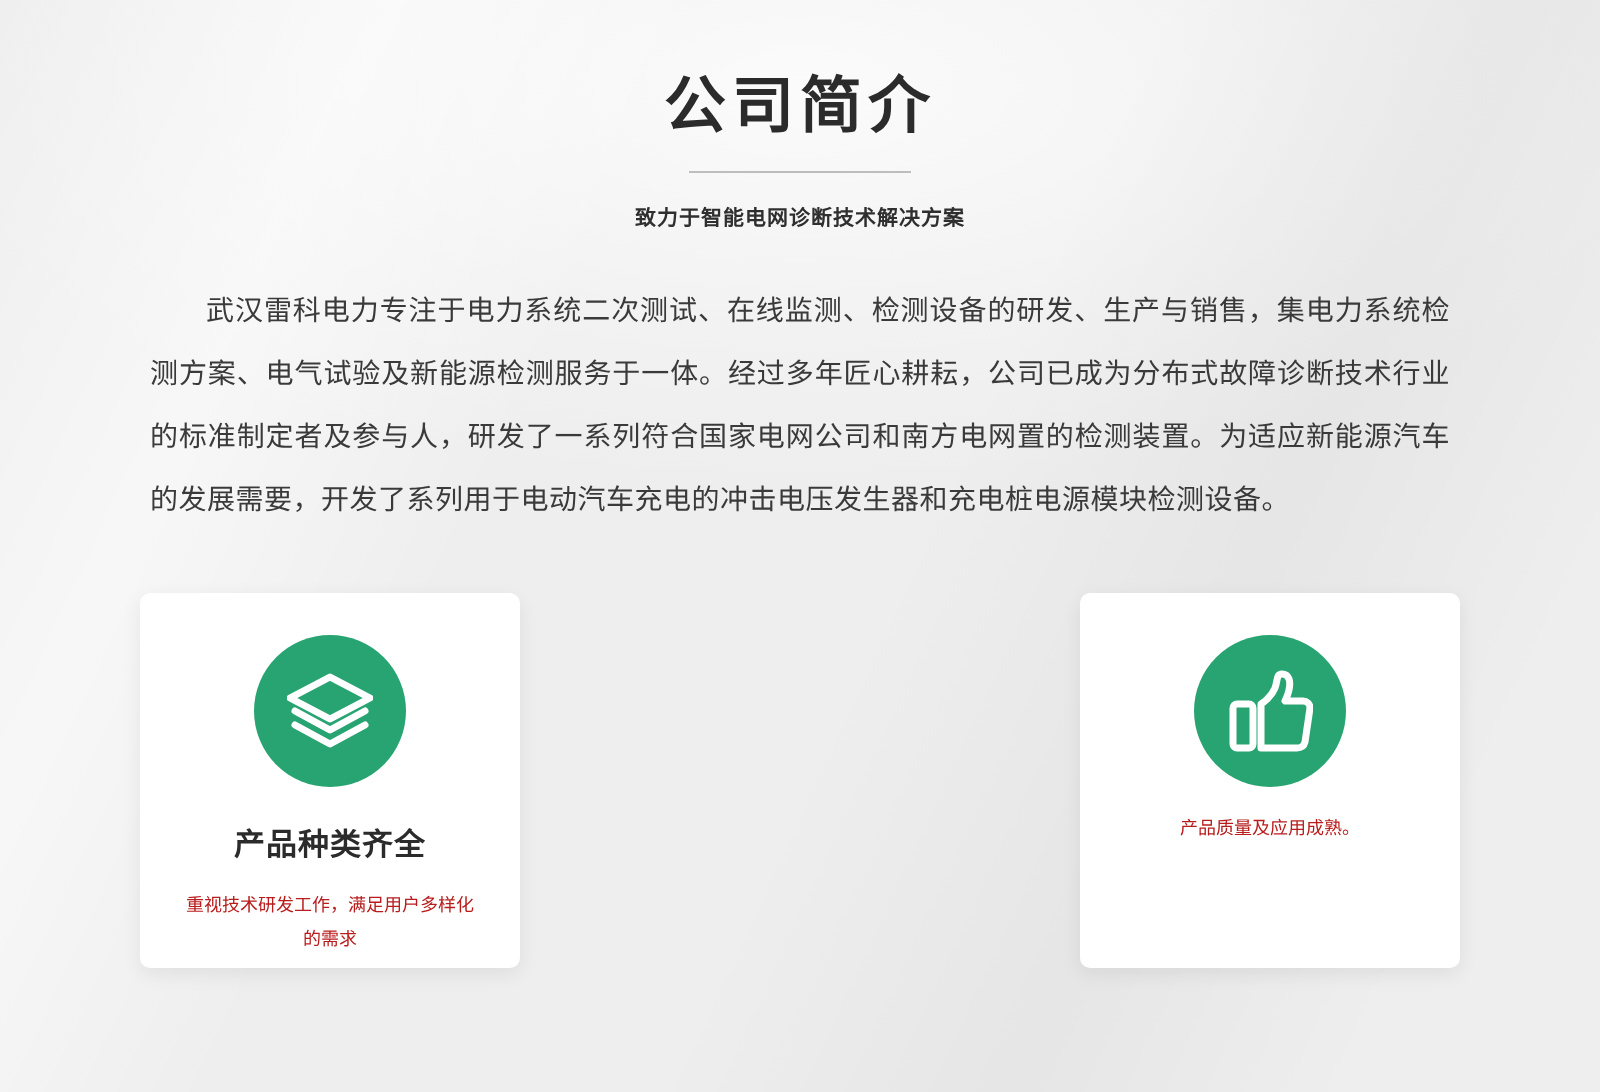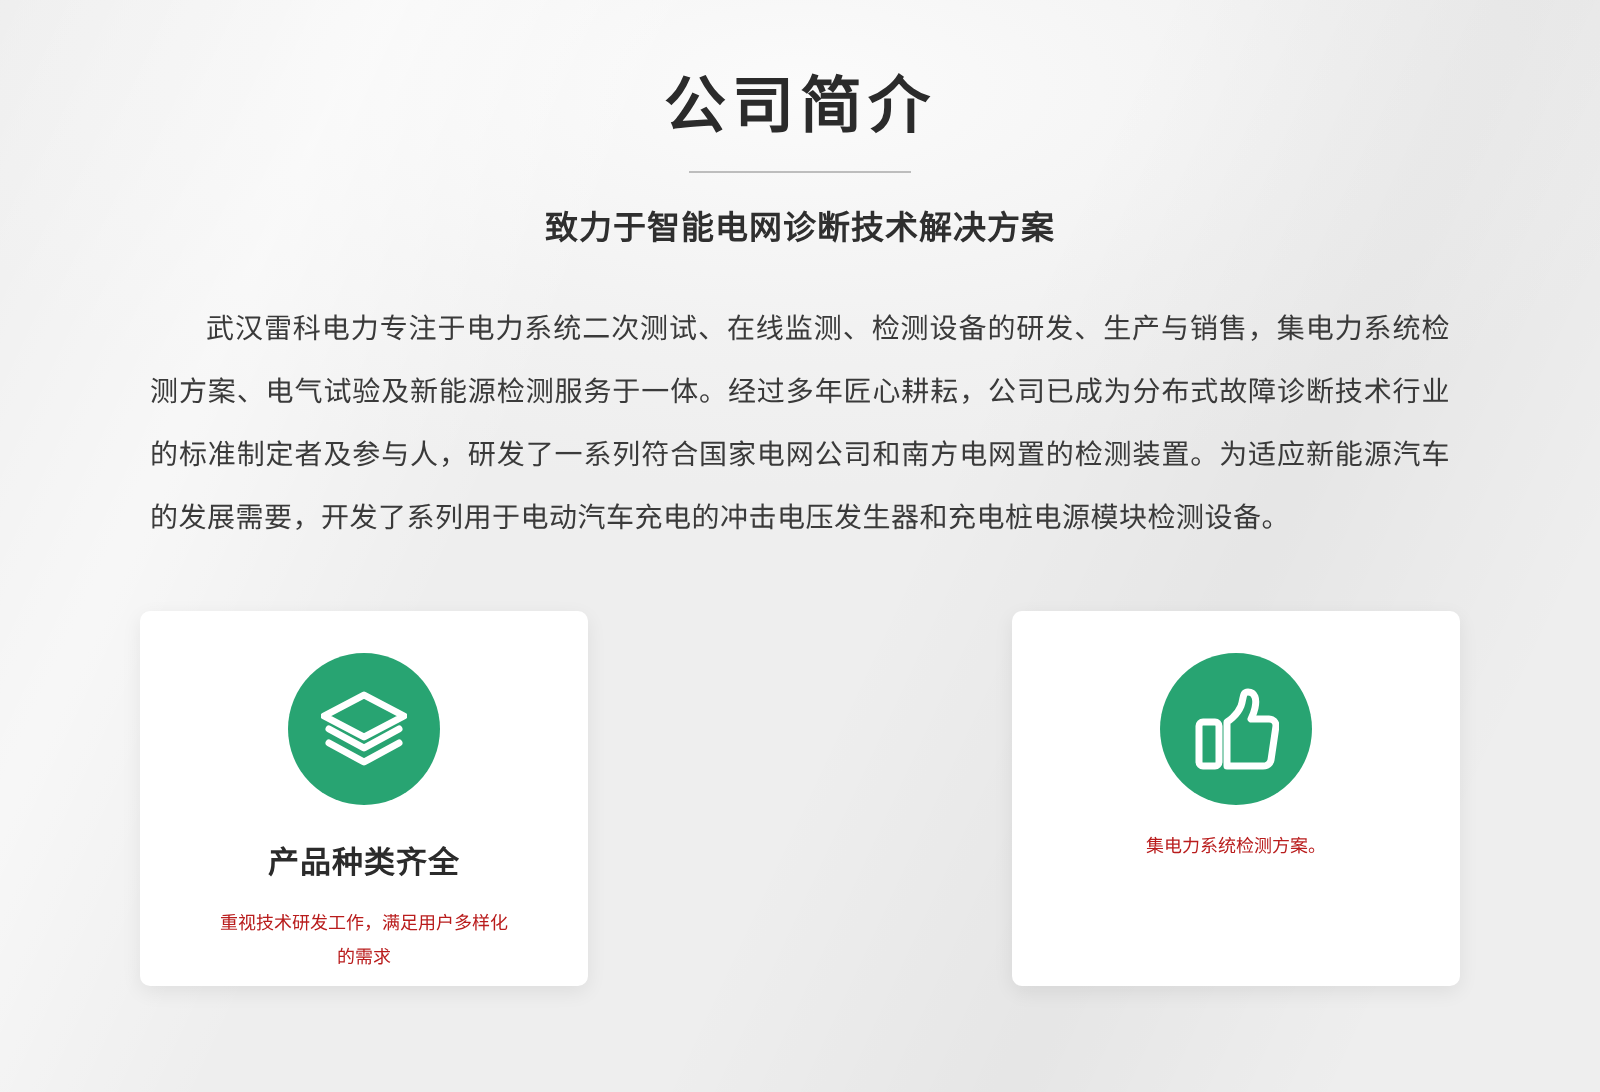--- a/index.html
+++ b/index.html
@@ -52,21 +52,21 @@
   }
   .divider {
     width: 222px;
     height: 2px;
     background: #bdbdbd;
     margin: 26px auto 0;
     border: 0;
   }
   .subtitle {
     margin: 28px 0 0;
-    font-size: 33px;
+    font-size: 21px;
     font-weight: bold;
     color: #2f2f2f;
     letter-spacing: 1px;
   }
 
   
   .intro {
     margin: 48px auto 0;
     width: 1300px;
     font-size: 28px;
@@ -79,21 +79,21 @@
   }
 
   
   .cards {
     margin: 62px auto 0;
     width: 1320px;
     display: flex;
     justify-content: space-between;
   }
   .card {
-    width: 448px;
+    width: 380px;
     height: 375px;
     background: #ffffff;
     border-radius: 10px;
     box-shadow: 0 6px 20px rgba(0,0,0,0.07);
     display: flex;
     flex-direction: column;
     align-items: center;
     padding-top: 42px;
     box-sizing: border-box;
   }
@@ -154,19 +154,19 @@
       </div>
 
 
       <div class="card">
         <div class="icon-circle">
           <svg width="86" height="86" viewBox="0 0 86 86" aria-hidden="true">
             <path d="M34 80 L34 36 C34 36 44 30 48 20 C51 12 49 6 55 6 C62 6 64 13 62 22 C61 27 58 33 58 33 L76 33 C80 33 83 36 83 40 L78 74 C77 78 74 80 70 80 Z" fill="none" stroke="#ffffff" stroke-width="7" stroke-linejoin="round" stroke-linecap="round"></path>
             <rect x="6" y="36" width="20" height="44" rx="4" fill="none" stroke="#ffffff" stroke-width="7"></rect>
           </svg>
         </div>
-        <div class="card-desc">集电力系统检测方案。</div>
+        <div class="card-desc">产品质量及应用成熟。</div>
       </div>
 
     </div>
 
   </div>
 </div>
 
 </body></html>

